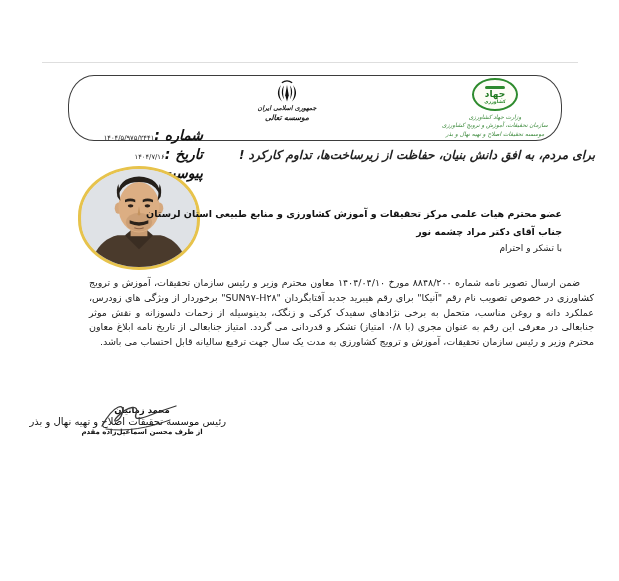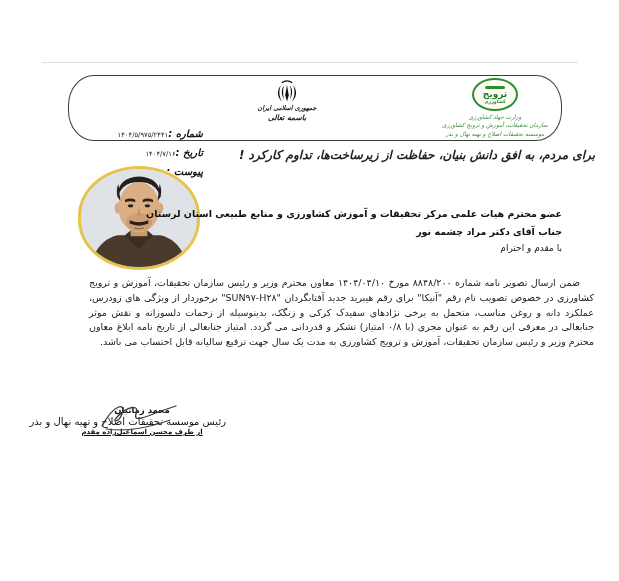--- a/index.html
+++ b/index.html
@@ -12,21 +12,21 @@
   .top-rule{left:42px; top:62px; width:536px; height:1px; background:#dedede;}
 
   
   .header-box{
     left:68px; top:75px; width:492px; height:64px;
     border:1px solid #3d3d3d; border-radius:26px 26px 26px 26px / 30px 30px 30px 30px;
     background:#fff;
   }
   .meta{position:absolute; left:16px; top:7px; width:118px;}
   .meta-row{display:flex; align-items:baseline; justify-content:flex-start; height:19px;}
-  .meta-label{font-weight:bold; font-style:italic; font-size:10px; color:#111; white-space:nowrap;margin-top:44px;}
+  .meta-label{font-weight:bold; font-style:italic; font-size:14px; color:#111; white-space:nowrap;margin-top:44px;}
   .meta-value{font-size:6.8px; color:#222; margin-inline-start:4px; white-space:nowrap; direction:ltr; unicode-bidi:isolate;margin-top:48px;}
 
   .center-col{position:absolute; left:187px; top:3px; width:62px; text-align:center;}
   .emblem-svg{display:block; margin:0 auto; width:30px; height:25px;}
   .country-line{font-size:6.3px; font-weight:bold; font-style:italic; line-height:8px; white-space:nowrap;}
   .basmala-line{font-size:7.5px; font-style:italic; font-weight:bold; line-height:12px; white-space:nowrap;}
 
   .org-col{position:absolute; left:364px; top:2px; width:124px; text-align:center;}
   .logo-oval{
     width:46px; height:33px; margin:0 auto; border:2.5px solid #2e8b2e; border-radius:50%;
@@ -64,21 +64,21 @@
     left:57px; top:276px; width:505px;
     font-size:9.5px; line-height:14.8px; text-align:justify; color:#1c1c1c;
     text-indent:14px;
     margin-left:32px;
   }
 
   
   .signature{left:58px; top:376px; width:168px; text-align:center;}
   .sig-name{font-size:8.5px; font-weight:bold; line-height:12px; color:#111;margin-top:28px;}
   .sig-title{font-size:10px; font-weight:normal; line-height:11px; color:#111; white-space:nowrap;}
-  .sig-behalf{font-size:7px; font-weight:bold; line-height:11px; color:#111; white-space:nowrap;text-decoration:underline;}
+  .sig-behalf{font-size:7px; font-weight:bold; line-height:11px; color:#111; white-space:nowrap;}
   .sig-scribble{position:absolute; left:38px; top:22px; width:86px; height:36px; pointer-events:none;}
 </style>
 </head>
 <body>
 
 <div class="page">
 
   <div class="abs top-rule"></div>
 
   <div class="abs header-box">
@@ -101,27 +101,27 @@
     <div class="center-col">
       <svg class="emblem-svg" viewBox="0 0 40 34" xmlns="http://www.w3.org/2000/svg">
         <path d="M13,5 Q20,0 27,5" fill="none" stroke="#111" stroke-width="1.8"></path>
         <path d="M20,8 L22.4,22 L20,30.5 L17.6,22 Z" fill="#111"></path>
         <path d="M16,9 C12,14 12,22 16,27.5 C14.2,22 14.2,14 16,9 Z" fill="#111"></path>
         <path d="M24,9 C28,14 28,22 24,27.5 C25.8,22 25.8,14 24,9 Z" fill="#111"></path>
         <path d="M12,8 C6,15 6,24 13.5,30.5 C8.5,24 8.8,14 12,8 Z" fill="#111"></path>
         <path d="M28,8 C34,15 34,24 26.5,30.5 C31.2,24 31.2,14 28,8 Z" fill="#111"></path>
       </svg>
       <div class="country-line">جمهوری اسلامی ایران</div>
-      <div class="basmala-line">باسمه تعالی</div>
+      <div class="basmala-line">موسسه تعالی</div>
     </div>
 
     <div class="org-col">
       <div class="logo-oval">
         <div class="logo-banner"></div>
-        <div class="logo-title">ترویج</div>
+        <div class="logo-title">جهاد</div>
         <div class="logo-subtitle">کشاورزی</div>
       </div>
       <div class="org-lines">
         <div class="org-line">وزارت جهاد کشاورزی</div>
         <div class="org-line">سازمان تحقیقات، آموزش و ترویج کشاورزی</div>
         <div class="org-line">موسسه تحقیقات اصلاح و تهیه نهال و بذر</div>
       </div>
     </div>
   </div>
 
@@ -146,21 +146,21 @@
       <ellipse cx="70" cy="39.5" rx="3" ry="1.8" fill="#2b2019"></ellipse>
       <path d="M61,40 L59.5,49 Q61,50.5 62.5,49 Z" fill="#c4935f"></path>
       <path d="M51,55 Q61,59 71,55 L71,58.5 Q61,63 51,58.5 Z" fill="#2a211a"></path>
       <path d="M56,63 Q61,65 66,63" stroke="#8a5f45" stroke-width="1.2" fill="none"></path>
     </svg>
   </div>
 
   <div class="abs recipient">
     <div class="rec-line">عضو محترم هیات علمی مرکز تحقیقات و آموزش کشاورزی و منابع طبیعی استان لرستان</div>
     <div class="rec-line">جناب آقای دکتر مراد چشمه نور</div>
-    <div class="rec-salutation">با مقدم و احترام</div>
+    <div class="rec-salutation">با تشکر و احترام</div>
   </div>
 
   <div class="abs body-text">ضمن ارسال تصویر نامه شماره ۸۸۴۸/۲۰۰ مورخ ۱۴۰۴/۰۴/۱۰ معاون محترم وزیر و رئیس سازمان تحقیقات، آموزش و ترویج کشاورزی در خصوص تصویب نام رقم "آنیکا" برای رقم هیبرید جدید آفتابگردان "⁦SUN۹۷-H۲۸⁩" برخوردار از ویژگی های زودرس، عملکرد دانه و روغن مناسب، متحمل به برخی نژادهای سفیدک کرکی و زنگک، بدینوسیله از زحمات دلسوزانه و نقش موثر جنابعالی در معرفی این رقم به عنوان مجری (با ۰/۸ امتیاز) تشکر و قدردانی می گردد. امتیاز جنابعالی از تاریخ نامه ابلاغ معاون محترم وزیر و رئیس سازمان تحقیقات، آموزش و ترویج کشاورزی به مدت یک سال جهت ترفیع سالیانه قابل احتساب می باشد.</div>
 
   <div class="abs signature">
     <div class="sig-name">محمد زمانیان</div>
     <div class="sig-title">رئیس موسسه تحقیقات اصلاح و تهیه نهال و بذر</div>
     <div class="sig-behalf">از طرف محسن اسماعیل‌زاده مقدم</div>
     <svg class="sig-scribble" viewBox="0 0 86 36" xmlns="http://www.w3.org/2000/svg">
       <path d="M6,28 C18,6 30,4 26,16 C23,24 14,26 22,18 C32,8 44,6 40,16 C37,24 48,20 62,14 L80,8" fill="none" stroke="#3a3a3a" stroke-width="1.3" stroke-linecap="round"></path>

